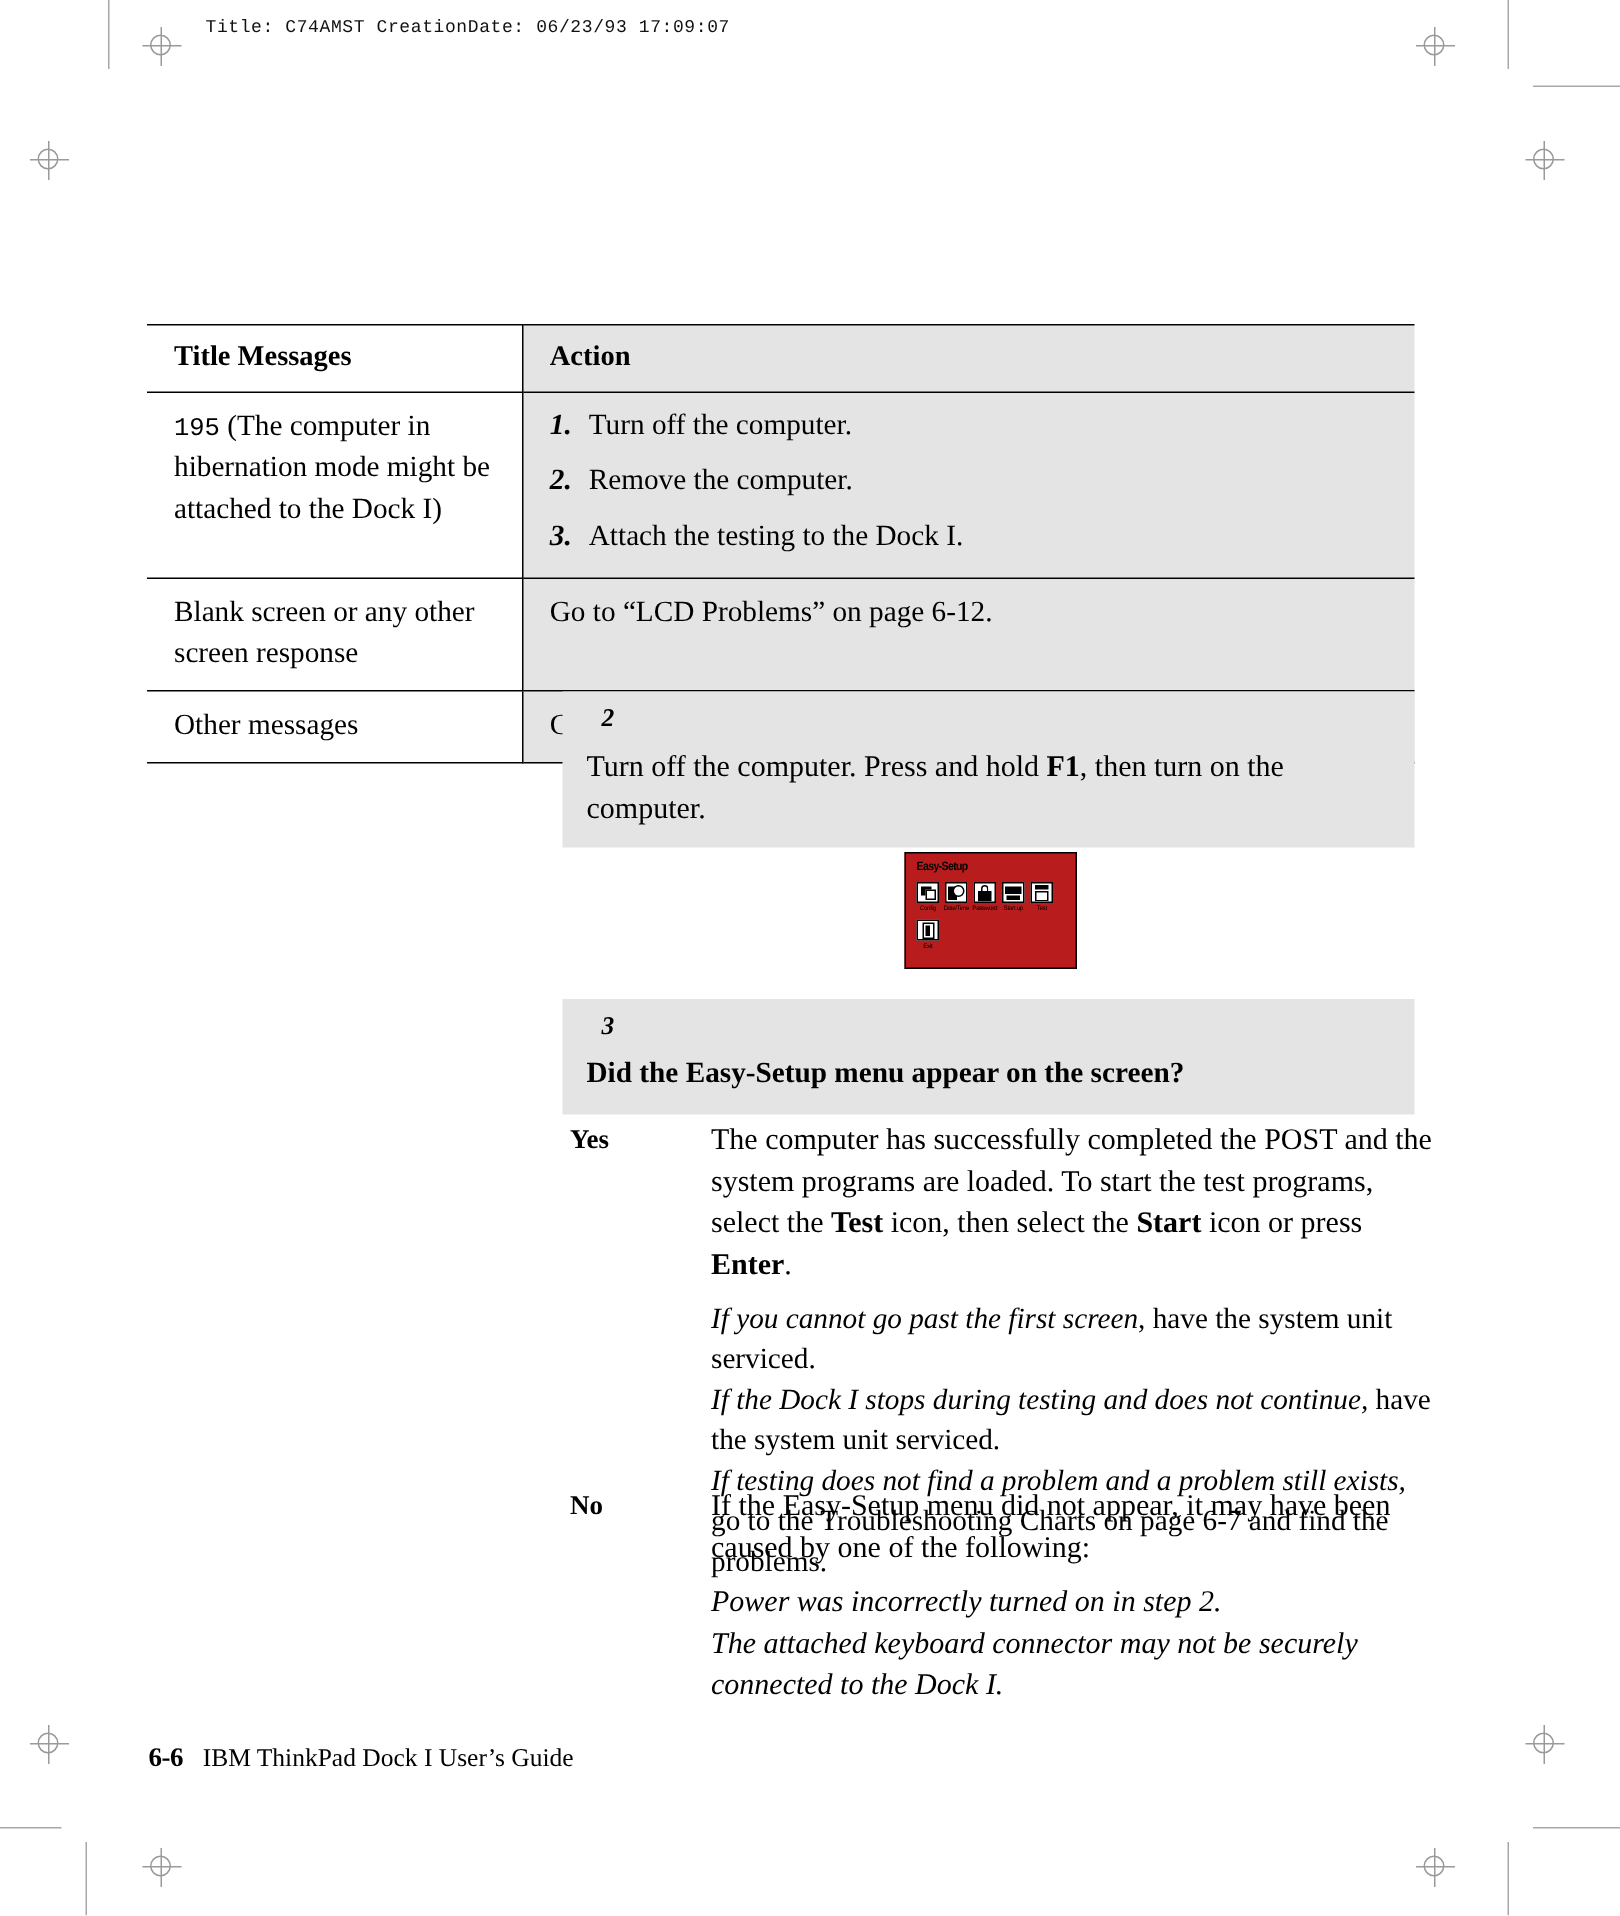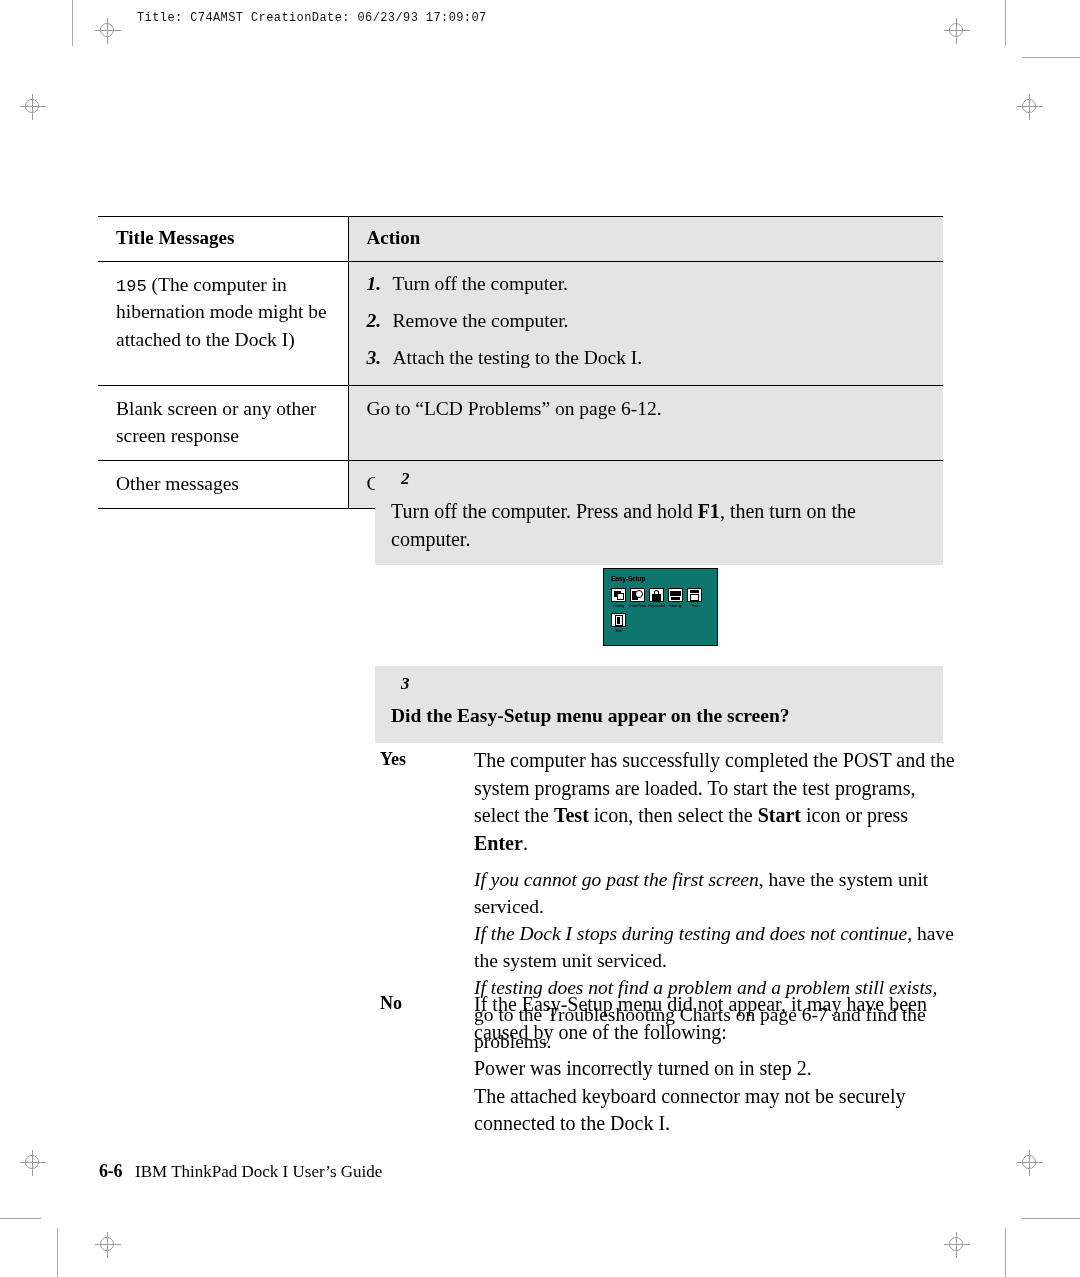--- a/index.html
+++ b/index.html
@@ -157,21 +157,21 @@
   }
 
   
   .figure-wrap {
     position: absolute;
     left: 603px;
     top: 568px;
     width: 115px;
     height: 78px;
     border: 1.5px solid #000;
-    background: #0f766e;
+    background: #b91c1c;
     box-sizing: border-box;
   }
   .es-title {
     position: absolute;
     left: 7px; top: 5px;
     font-family: "Liberation Sans", sans-serif;
     font-weight: bold;
     font-size: 7px;
     letter-spacing: -0.4px;
     transform: scaleY(1.15);
@@ -303,21 +303,21 @@
     line-height: 1.38;
   }
   .italic-list p { margin: 0 0 0 0; }
   .italic-list em { font-style: italic; }
   .sub-list {
     margin-left: 99px;
     margin-top: 9px;
     font-size: 20px;
     line-height: 1.38;
   }
-  .sub-list p { margin: 0; }
+  .sub-list p { margin: 0; font-style: italic; }
 
   
   .footer {
     position: absolute;
     left: 99px;
     top: 1161px;
     font-size: 18px;
   }
   .footer .pg {
     font-weight: bold;

